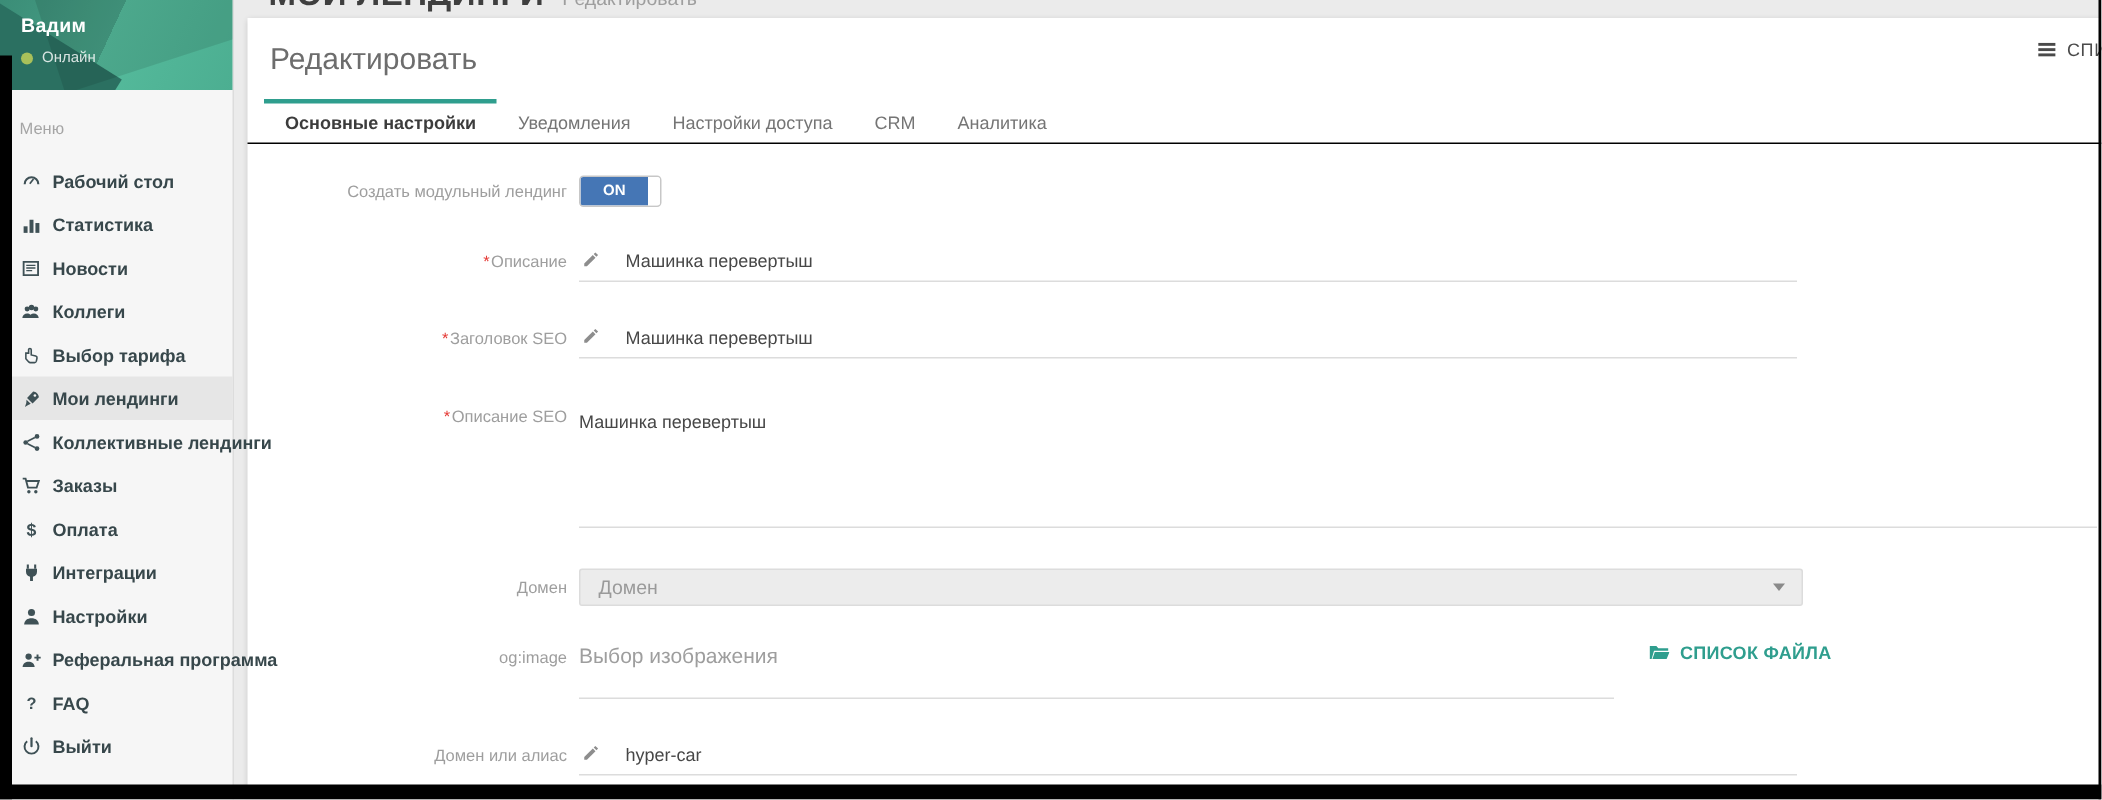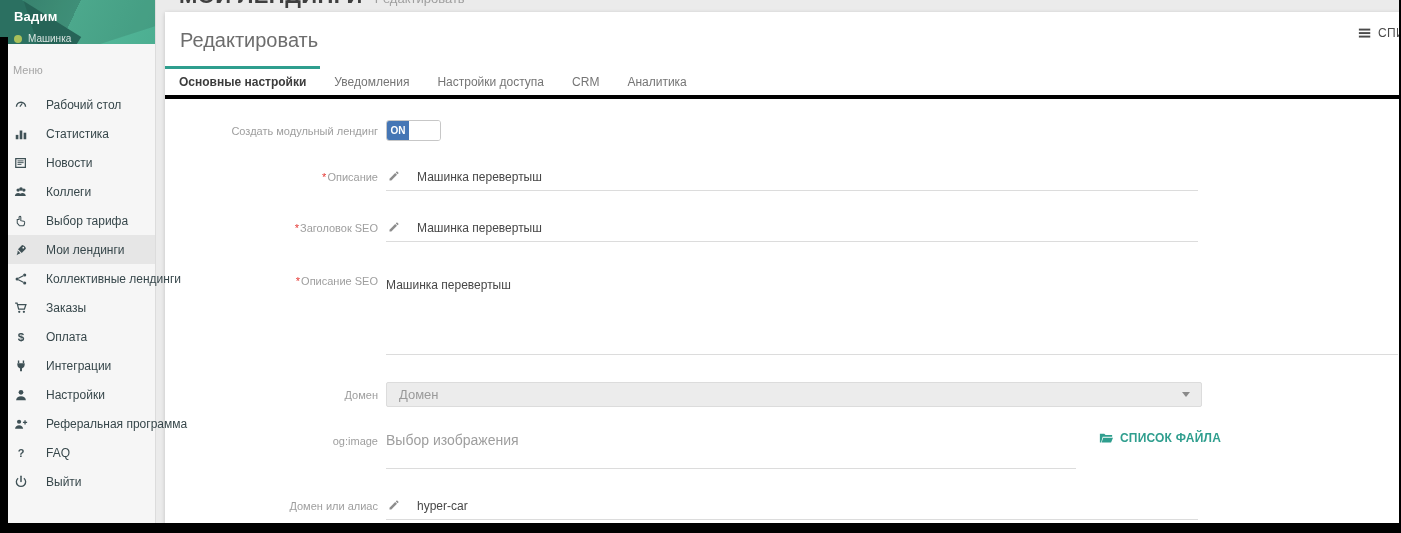--- a/index.html
+++ b/index.html
@@ -9,54 +9,54 @@
     -webkit-font-smoothing:antialiased;
   }
   
   .frame-bottom{position:absolute;left:0;right:0;bottom:0;height:10px;background:#000;z-index:60}
   .frame-left{position:absolute;left:0;top:37px;width:8px;height:496px;background:#000;z-index:60}
   .frame-right{position:absolute;right:0;top:0;width:2px;height:533px;background:#000;z-index:60}
 
   
   .sidebar{position:absolute;left:0;top:0;width:155px;height:533px;background:#f6f6f6;
     border-right:1px solid #dcdcdc;z-index:5}
-  .sb-head{height:44px;position:relative;overflow:hidden;
+  .sb-head{height:60px;position:relative;overflow:hidden;
     background:linear-gradient(115deg,#3b8d77 0%,#47a086 46%,#55bb9c 46%,#4cae91 100%)}
   .sb-head::before{content:"";position:absolute;left:-34px;bottom:-46px;width:100px;height:86px;
     background:#2b7061;transform:rotate(32deg)}
   .sb-head::after{content:"";position:absolute;right:-30px;top:-55px;width:160px;height:95px;
     background:rgba(0,0,0,.10);transform:rotate(-18deg)}
   .sb-user{position:relative;z-index:1;padding:9px 0 0 14px}
   .sb-name{color:#fff;font-size:13px;font-weight:bold;letter-spacing:.2px}
   .sb-status{display:flex;align-items:center;margin-top:9px}
   .sb-dot{width:8px;height:8px;border-radius:50%;background:#a9c05a;margin-right:6px}
   .sb-status-text{font-size:10px;color:rgba(255,255,255,.82)}
   .menu-label{font-size:11px;color:#a5a5a5;padding:20px 0 14px 13px}
   .mitem{display:flex;align-items:center;height:29px;padding-left:13px;cursor:pointer;color:#37474b}
   .mitem.active{background:#e6e6e6}
-  .mlabel{font-size:12px;font-weight:normal;margin-left:17px;white-space:nowrap}
+  .mlabel{font-size:12px;font-weight:bold;margin-left:6px;white-space:nowrap}
   .ic{width:16px;height:16px;display:inline-flex;align-items:center;justify-content:center;color:#3f5156;flex:0 0 16px}
   .ic svg{width:14px;height:14px;fill:currentColor}
 
   
   .topstrip{position:absolute;left:165px;top:0;right:0;height:12px;overflow:hidden;z-index:3}
   .topstrip-inner{position:absolute;top:-17px;left:14px;white-space:nowrap}
   .page-title{font-size:22px;font-weight:bold;color:#3f3f3f;letter-spacing:.4px}
   .page-crumb{font-size:13px;color:#9e9e9e;margin-left:12px}
 
   
   .card{position:absolute;left:165px;top:12px;width:1236px;bottom:0;background:#fff;
     box-shadow:0 1px 4px rgba(0,0,0,.18);z-index:4}
   .card-title{font-size:20px;color:#6d6d6d;padding:17px 0 14px 15px}
   .list-link{position:absolute;top:13px;left:1192px;display:flex;align-items:center;cursor:pointer;white-space:nowrap}
   .list-link .ic{color:#4a4a4a}
   .list-link-label{font-size:12px;color:#4a4a4a;margin-left:5px;letter-spacing:.4px}
 
   
-  .tabs{display:flex;border-bottom:4px solid #000000;height:29px}
+  .tabs{display:flex;border-bottom:1px solid #000000;padding-left:11px;height:29px}
   .tab{font-size:12px;color:#757575;padding:9px 14px 0 14px;cursor:pointer;position:relative;white-space:nowrap}
   .tab.active{color:#3c3c3c;font-weight:bold}
   .tab.active::before{content:"";position:absolute;left:0;right:0;top:0;height:3px;background:#2f9e8e}
 
   
   .warning{display:flex;align-items:center;margin:10px 0 0 60px;height:15px}
   .warn-ic{width:15px;height:14px;display:inline-flex}
   .warn-text{font-size:11.5px;color:#e57373;margin-left:7px}
 
   
@@ -66,21 +66,21 @@
   .flabel.req::before{content:"*";color:#e53935;margin-right:1px}
   .fcontrol{display:flex;align-items:baseline}
   .underline{border-bottom:1px solid #dcdcdc}
   .pencil{color:#8d8d8d;margin-right:15px;position:relative;top:1px}
   .pencil svg{width:12px;height:12px;fill:currentColor}
   .fvalue{font-size:12px;color:#474747}
   .fplaceholder{font-size:14px;color:#9e9e9e}
 
   .row-toggle{margin-top:21px}
   .toggle{width:53px;height:19px;border:1px solid #c7c7c7;border-radius:3px;display:flex;cursor:pointer;overflow:hidden;background:#fff}
-  .toggle-on{width:22px;background:#4576b5;color:#fff;font-size:10px;font-weight:bold;
+  .toggle-on{width:45px;background:#4576b5;color:#fff;font-size:10px;font-weight:bold;
     display:flex;align-items:center;justify-content:center}
   .toggle-off{flex:1;background:#fff}
 
   .row-name{margin-top:26px}
   .row-seo{margin-top:27px}
   .iwrap{width:812px;padding-bottom:6px}
   .row-desc{margin-top:33px;align-items:flex-start}
   .descwrap{width:1012px;height:79px;border-bottom:1px solid #dcdcdc}
   .row-select{margin-top:27px}
   .selectbox{width:790px;height:23px;background:#ececec;border:1px solid #dcdcdc;border-radius:2px;
@@ -97,21 +97,21 @@
 </style>
 </head>
 <body>
 
 <div class="sidebar">
   <div class="sb-head">
     <div class="sb-user">
       <div class="sb-name">Вадим</div>
       <div class="sb-status">
         <span class="sb-dot"></span>
-        <span class="sb-status-text">Машинка</span>
+        <span class="sb-status-text">Онлайн</span>
       </div>
     </div>
   </div>
   <div class="menu-label">Меню</div>
   <div id="menu-list">
       <div class="mitem">
         <span class="ic">
           <svg viewBox="0 0 16 16">
             <path d="M2 10a6 6 0 0 1 12 0h-1.6a4.4 4.4 0 0 0-8.8 0z"></path>
             <rect x="7.4" y="5.6" width="1.3" height="4.6" transform="rotate(38 8 8)"></rect>

